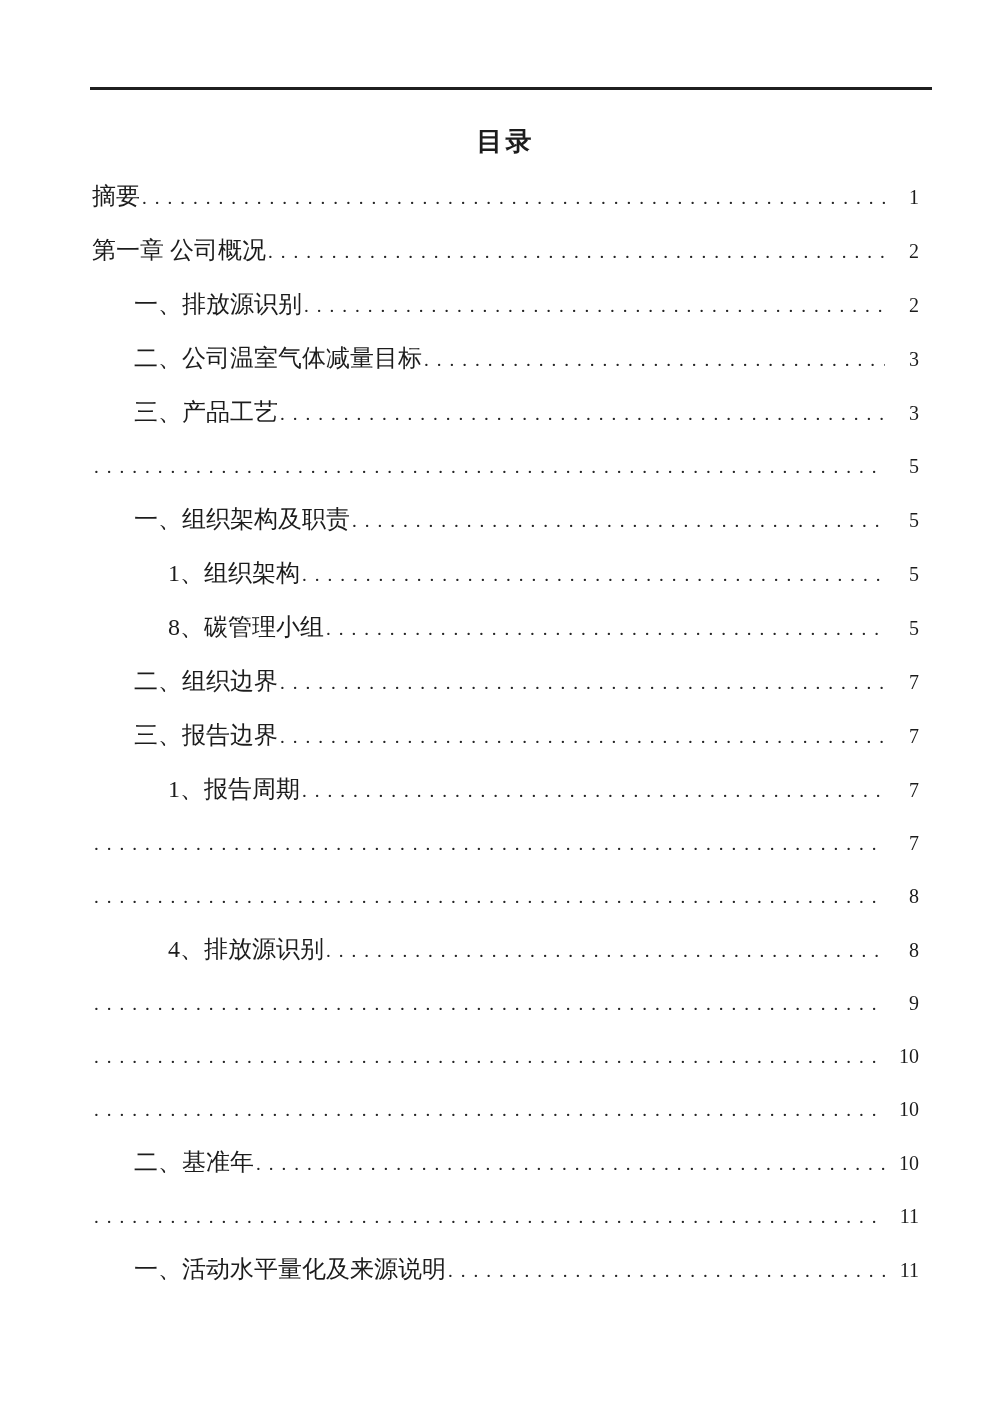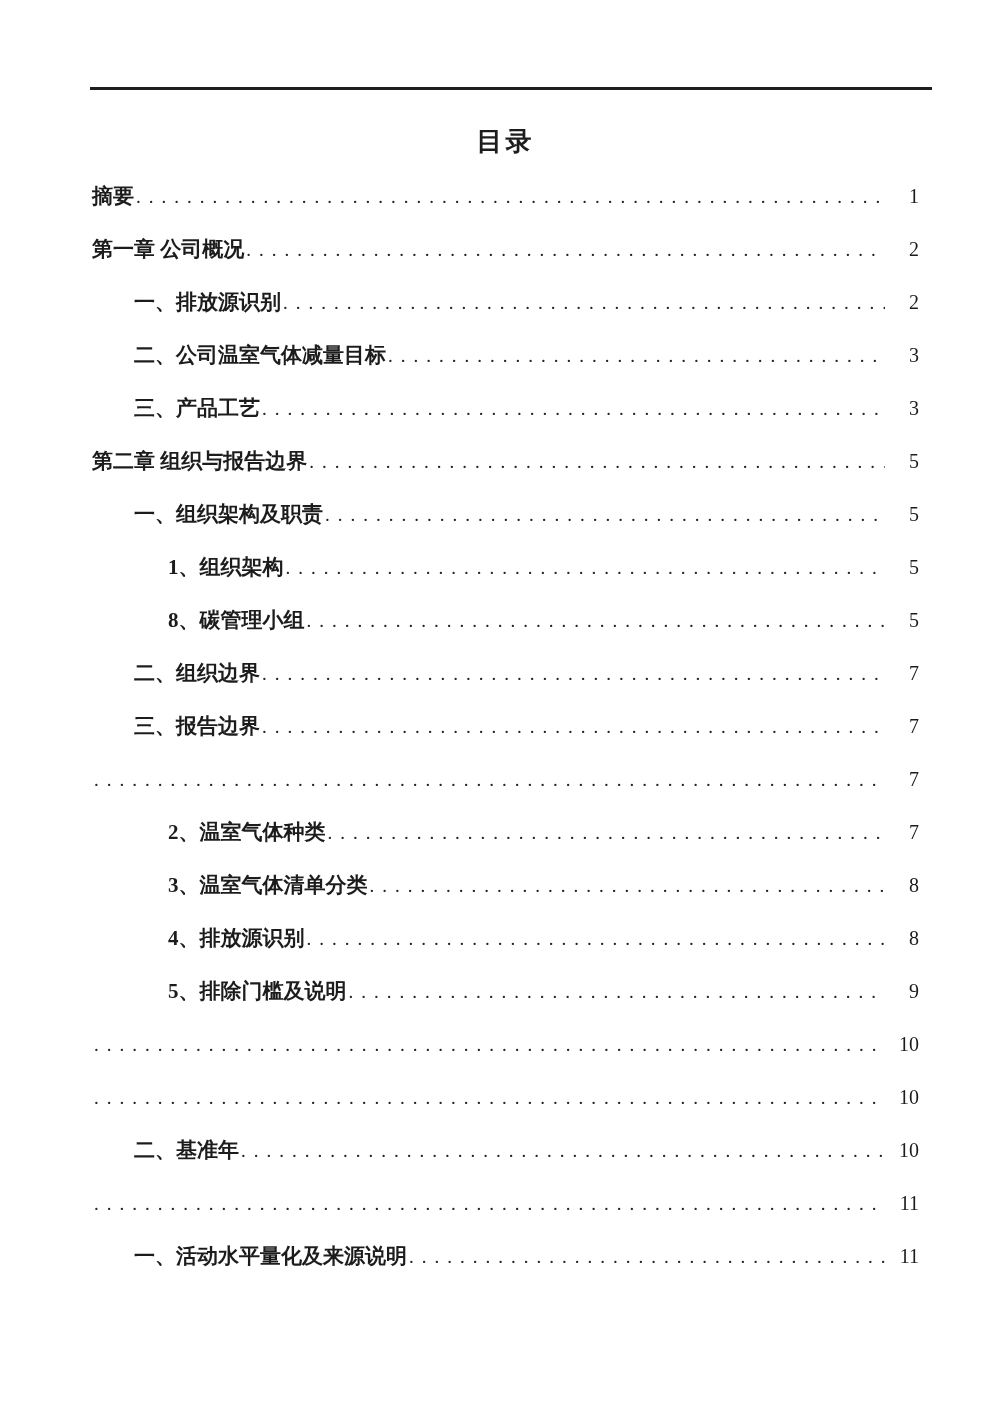--- a/index.html
+++ b/index.html
@@ -47,22 +47,22 @@
     margin: 0;
     padding: 0;
   }
   .toc-row {
     display: flex;
     align-items: baseline;
     line-height: 52px;
     white-space: nowrap;
   }
   .toc-row .label {
-    font-size: 21px;
-    font-weight: bold;
+    font-size: 24px;
+    font-weight: normal;
     flex: 0 0 auto;
   }
   .toc-row.level-0 .label { padding-left: 0; }
   .toc-row.level-1 .label { padding-left: 42px; }
   .toc-row.level-2 .label { padding-left: 76px; }
   .toc-row .leader {
     flex: 1 1 auto;
     overflow: hidden;
     font-size: 19px;
     letter-spacing: 8px;
@@ -105,21 +105,20 @@
           <span class="label">二、公司温室气体减量目标</span>
           <span class="leader">..........................................................................................</span>
           <span class="pageno">3</span>
         </div>
         <div class="toc-row level-1">
           <span class="label">三、产品工艺</span>
           <span class="leader">..........................................................................................</span>
           <span class="pageno">3</span>
         </div>
         <div class="toc-row level-0">
-          <span class="label">第二章 组织与报告边界</span>
           <span class="leader">..........................................................................................</span>
           <span class="pageno">5</span>
         </div>
         <div class="toc-row level-1">
           <span class="label">一、组织架构及职责</span>
           <span class="leader">..........................................................................................</span>
           <span class="pageno">5</span>
         </div>
         <div class="toc-row level-2">
           <span class="label">1、组织架构</span>
@@ -135,40 +134,38 @@
           <span class="label">二、组织边界</span>
           <span class="leader">..........................................................................................</span>
           <span class="pageno">7</span>
         </div>
         <div class="toc-row level-1">
           <span class="label">三、报告边界</span>
           <span class="leader">..........................................................................................</span>
           <span class="pageno">7</span>
         </div>
         <div class="toc-row level-2">
+          <span class="label">1、报告周期</span>
           <span class="leader">..........................................................................................</span>
           <span class="pageno">7</span>
         </div>
         <div class="toc-row level-2">
-          <span class="label">2、温室气体种类</span>
           <span class="leader">..........................................................................................</span>
           <span class="pageno">7</span>
         </div>
         <div class="toc-row level-2">
-          <span class="label">3、温室气体清单分类</span>
           <span class="leader">..........................................................................................</span>
           <span class="pageno">8</span>
         </div>
         <div class="toc-row level-2">
           <span class="label">4、排放源识别</span>
           <span class="leader">..........................................................................................</span>
           <span class="pageno">8</span>
         </div>
         <div class="toc-row level-2">
-          <span class="label">5、排除门槛及说明</span>
           <span class="leader">..........................................................................................</span>
           <span class="pageno">9</span>
         </div>
         <div class="toc-row level-0">
           <span class="leader">..........................................................................................</span>
           <span class="pageno">10</span>
         </div>
         <div class="toc-row level-1">
           <span class="leader">..........................................................................................</span>
           <span class="pageno">10</span>

